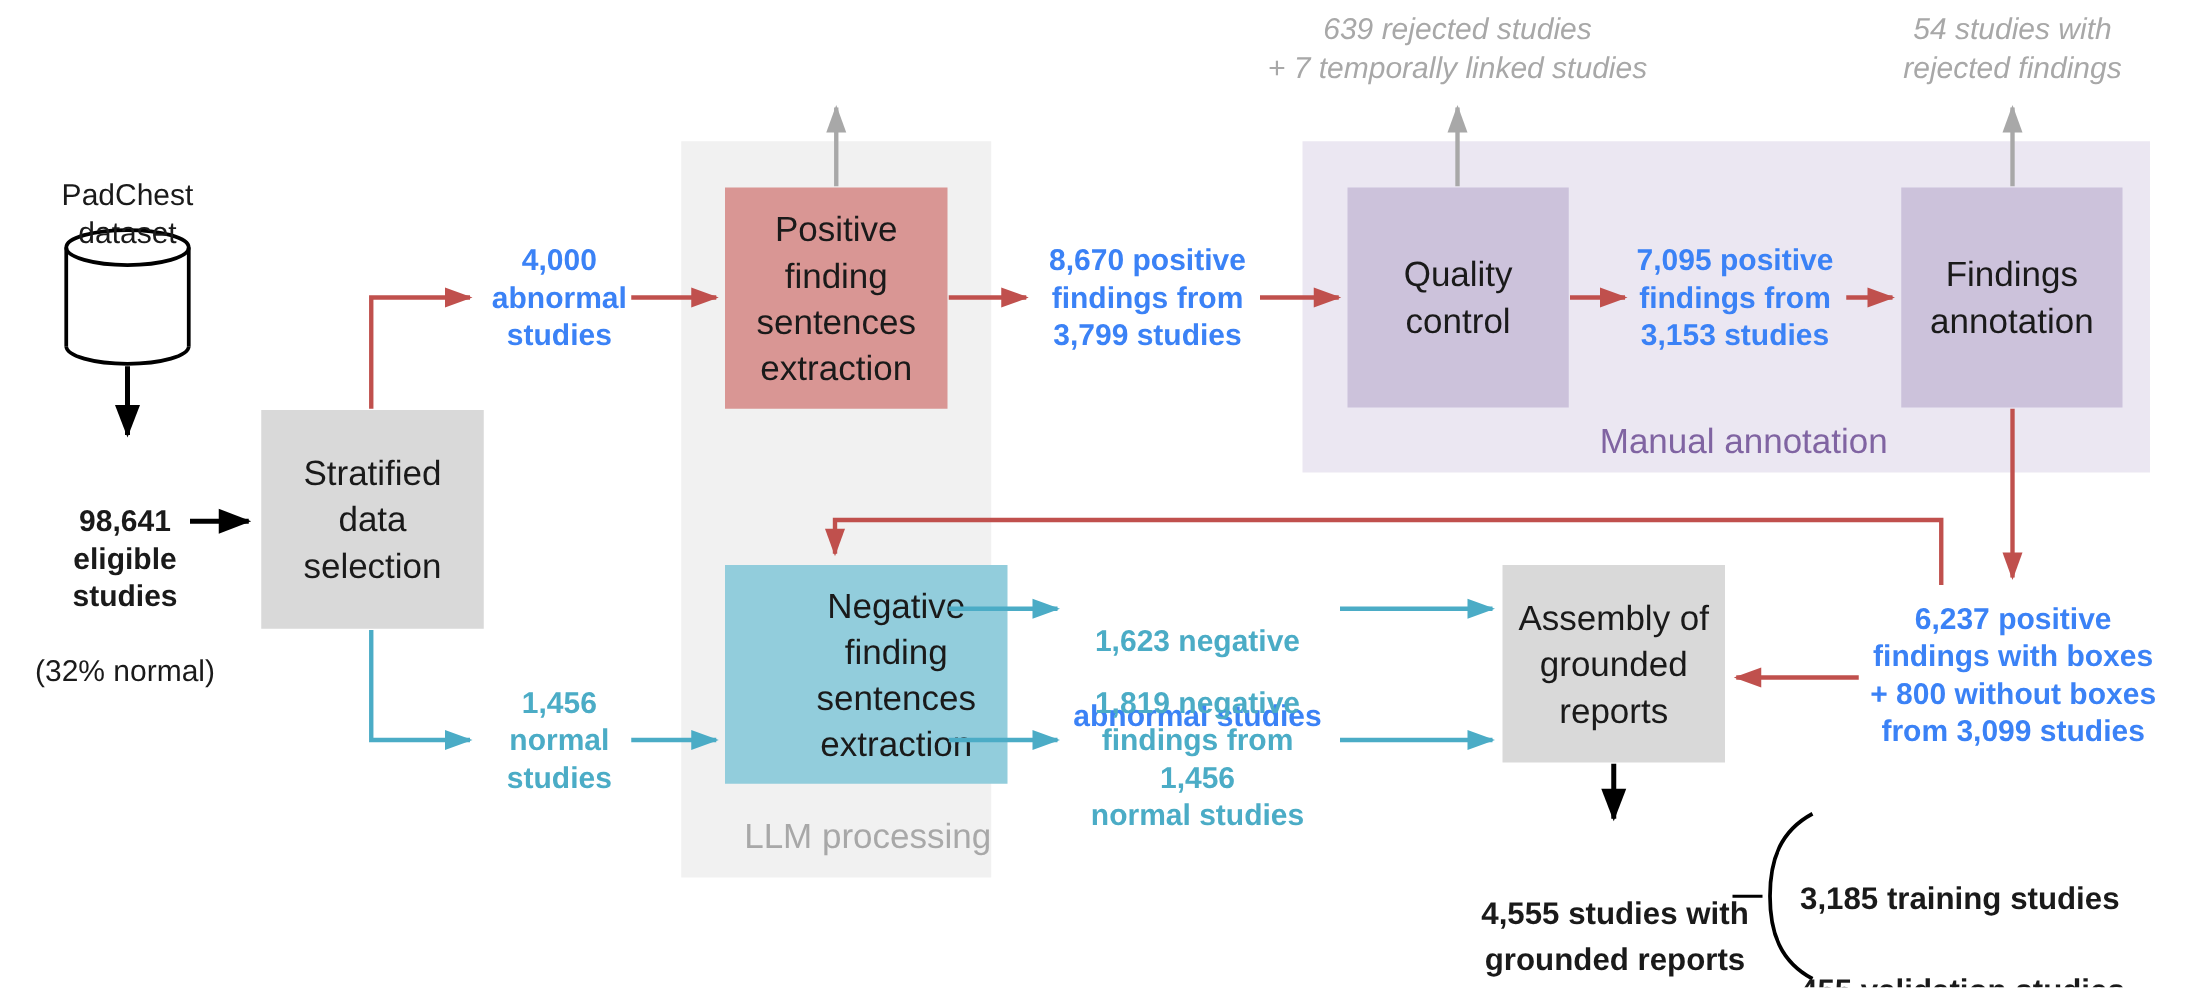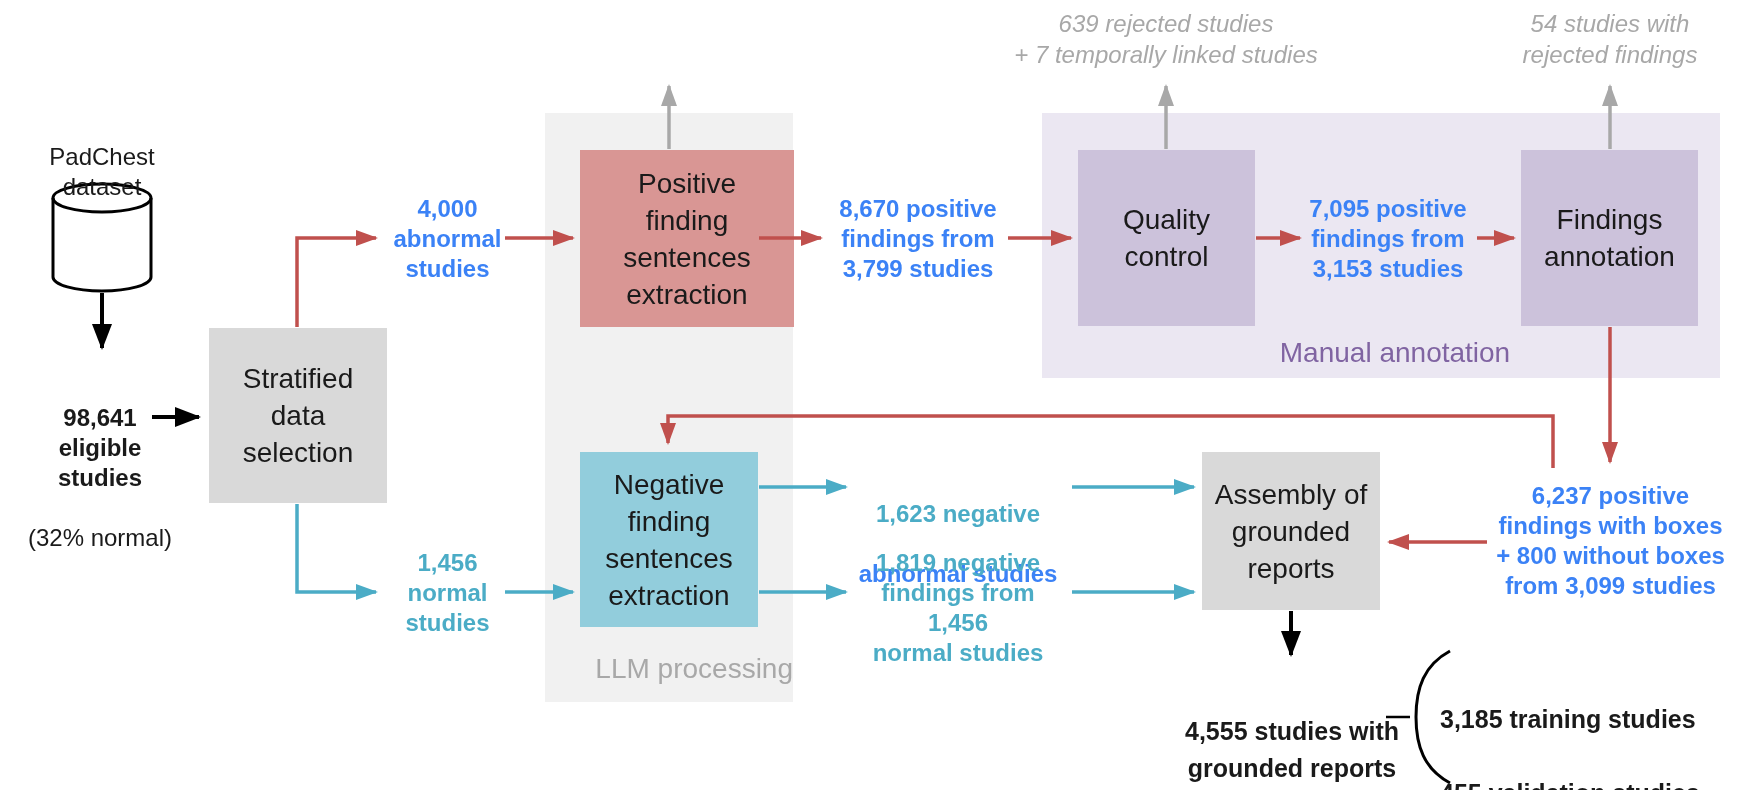--- a/index.html
+++ b/index.html
@@ -13,21 +13,21 @@
   .region{position:absolute;z-index:1;}
   .region-llm{background:#f1f1f1;}
   .region-manual{background:#ebe7f2;}
   .box{
     position:absolute;z-index:2;
     display:flex;align-items:center;justify-content:center;
     text-align:center;white-space:pre-line;
     font-size:28px;line-height:37px;color:#1a1a1a;
   }
   .box-salmon{background:#d99694;}
-  .box-blue{background:#92cddc;}
+  .box-blue{background:#92cddc;padding-left:48px;}
   .box-purple{background:#ccc2db;}
   .box-gray{background:#d9d9d9;}
   svg.overlay{position:absolute;left:0;top:0;z-index:3;pointer-events:none;}
   .lbl{
     position:absolute;z-index:4;
     text-align:center;white-space:pre-line;
     font-weight:bold;font-size:24px;line-height:30px;
   }
   .red{color:#3b82f6;}
   .blue{color:#4bacc6;}
@@ -47,21 +47,21 @@
 <body>
 
 <div id="canvas">
 
   <div class="region region-llm" style="left:545px;top:113px;width:248px;height:589px;"></div>
   <div class="region region-manual" style="left:1042px;top:113px;width:678px;height:265px;"></div>
 
   <div class="box box-gray" style="left:209px;top:328px;width:178px;height:175px;">Stratified
 data
 selection</div>
-  <div class="box box-salmon" style="left:580px;top:150px;width:214px;height:177px;">Positive
+  <div class="box box-salmon" style="left:580px;top:150px;width:178px;height:177px;">Positive
 finding
 sentences
 extraction</div>
   <div class="box box-blue" style="left:580px;top:452px;width:178px;height:175px;">Negative
 finding
 sentences
 extraction</div>
   <div class="box box-purple" style="left:1078px;top:150px;width:177px;height:176px;">Quality
 control</div>
   <div class="box box-purple" style="left:1521px;top:150px;width:177px;height:176px;">Findings

